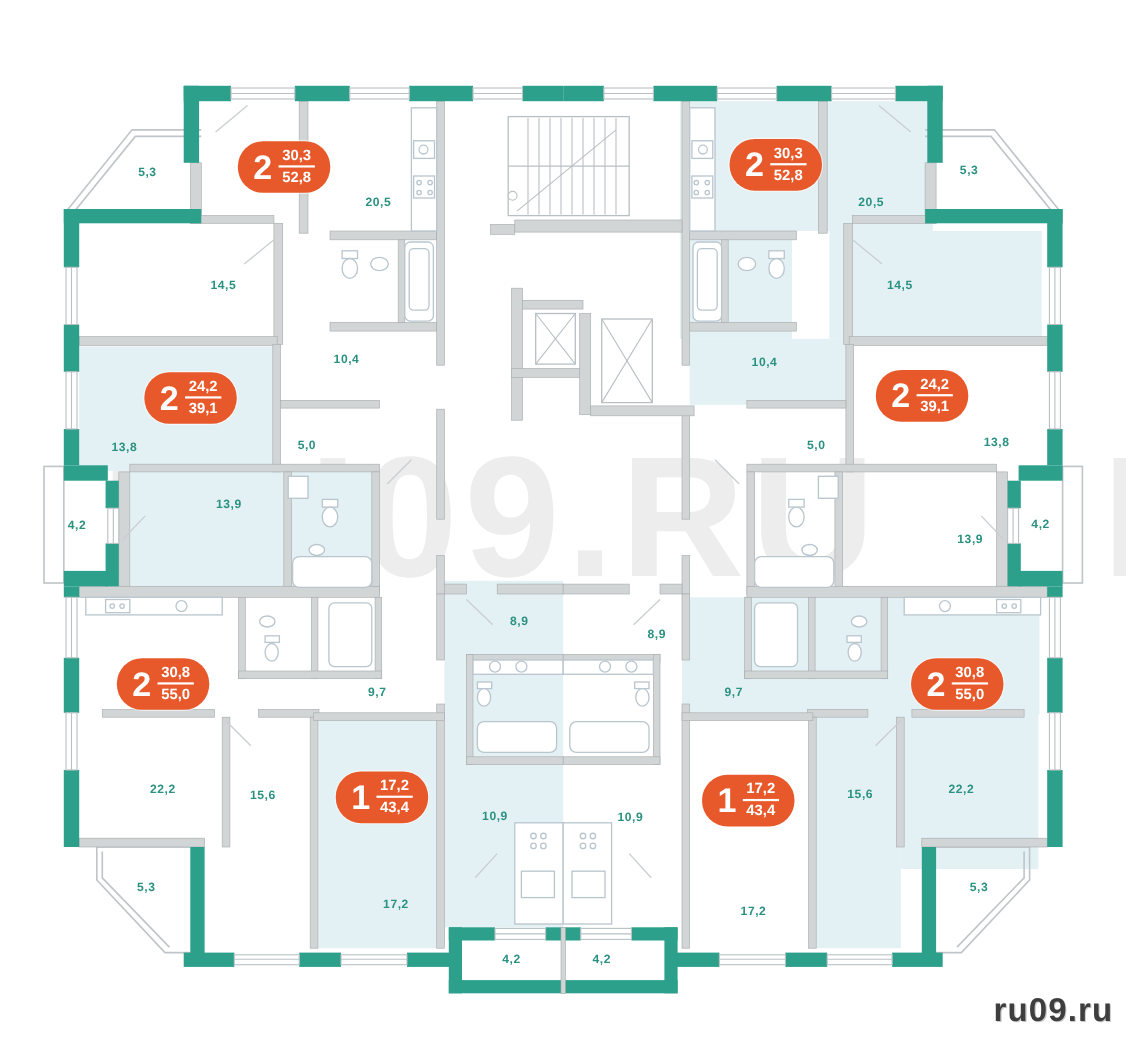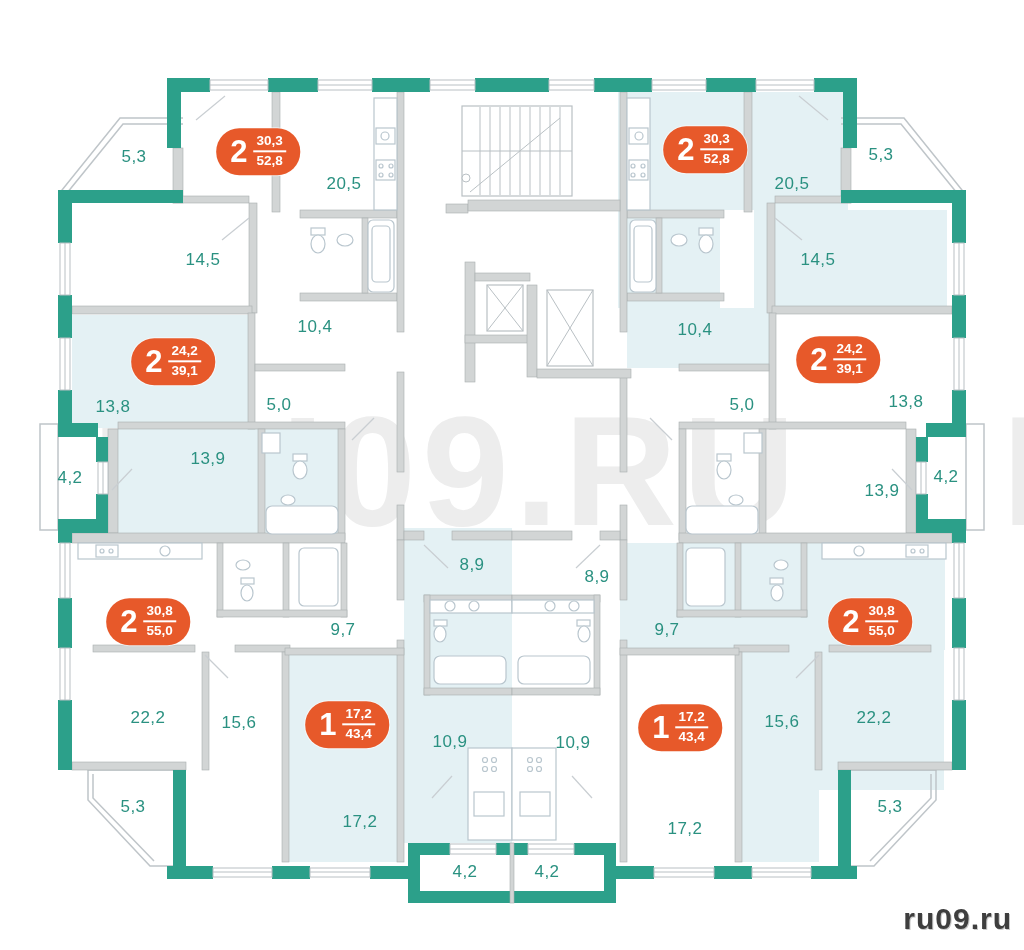--- a/index.html
+++ b/index.html
@@ -2,21 +2,21 @@
 <html><head>
 <meta charset="utf-8">
 <style>
   html,body{margin:0;padding:0;background:#fff;}
   .canvas{position:relative;width:1024px;height:950px;background:#fff;overflow:hidden;
           font-family:"Liberation Sans", sans-serif;}
   .watermark{position:absolute;top:382px;left:92px;font-size:156px;font-weight:bold;
              color:#EDEDED;letter-spacing:6px;white-space:nowrap;user-select:none;z-index:1;}
   .watermark.second{left:1002px;}
   svg.plan{position:absolute;left:0;top:0;z-index:2;}
-  .room-label{position:absolute;transform:translate(-50%,-50%);font-size:17px;font-weight:normal;
+  .room-label{position:absolute;transform:translate(-50%,-50%);font-size:11px;font-weight:bold;
               color:#2A9181;z-index:4;white-space:nowrap;letter-spacing:.5px;}
   .badge{position:absolute;transform:translate(-50%,-50%);background:#E7592A;color:#fff;
          border-radius:23px;display:flex;align-items:center;gap:6px;padding:5px 14px 6px 14px;
          z-index:5;box-shadow:0 0 0 1px rgba(255,255,255,.6);}
   .badge-n{font-size:31px;font-weight:bold;line-height:1;}
   .badge-frac{display:flex;flex-direction:column;font-size:13.5px;font-weight:bold;line-height:1.2;align-items:center;}
   .badge-top{border-bottom:2px solid #fff;padding:0 3px 1px 3px;}
   .badge-bottom{padding:1px 3px 0 3px;}
   .logo{position:absolute;right:12px;bottom:14px;font-size:30px;font-weight:bold;color:#3E3E3E;
         z-index:6;text-shadow:1px 1px 0 #c9c9c9;letter-spacing:1px;}

